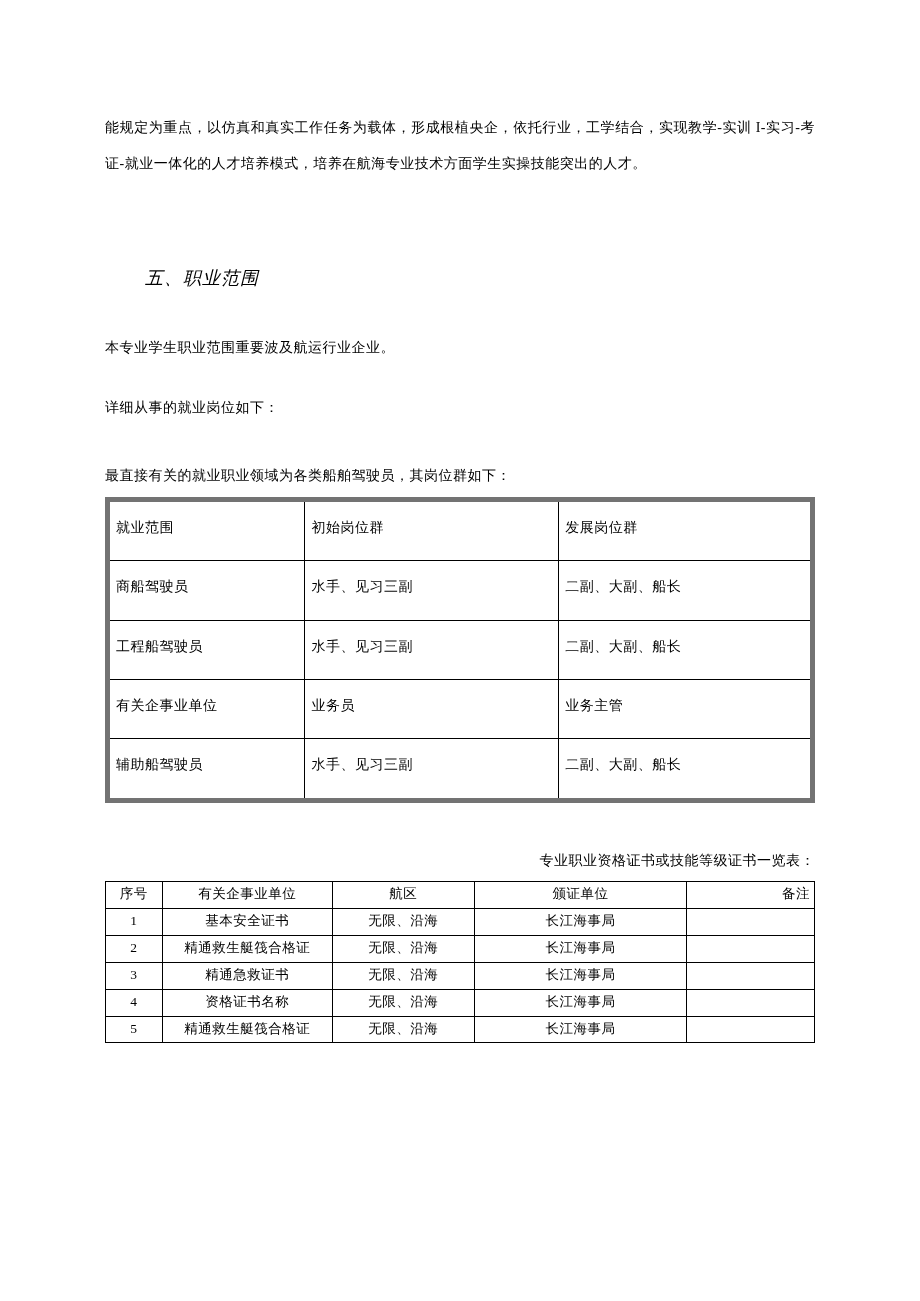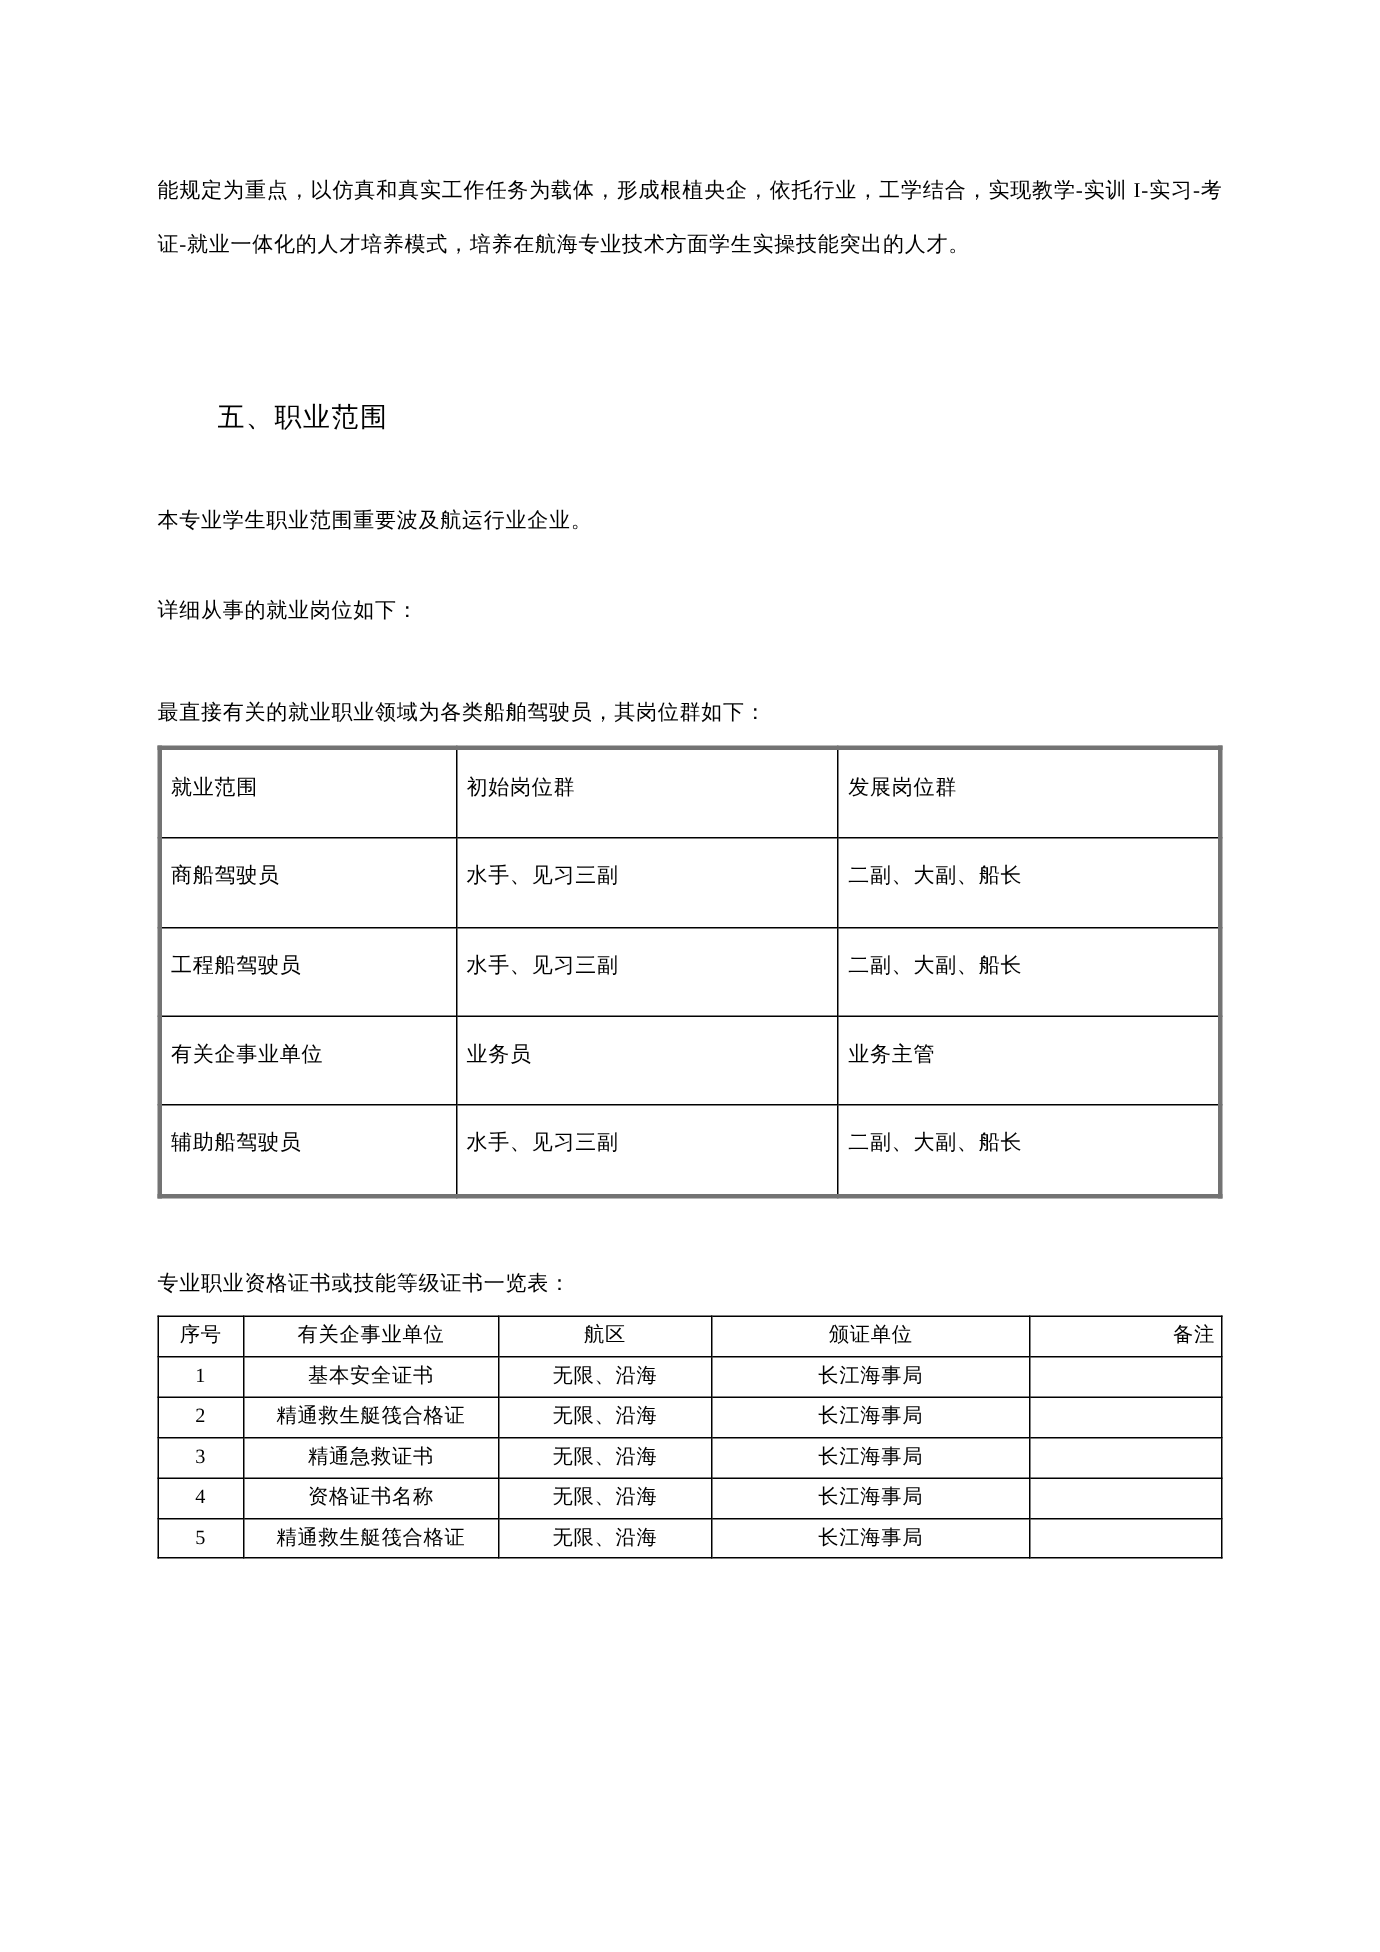--- a/index.html
+++ b/index.html
@@ -18,48 +18,49 @@
       margin-bottom: 8px;
       letter-spacing: 0.5px;
     }
     .section-title {
       font-size: 18px;
       font-weight: normal;
       margin-top: 72px;
       margin-bottom: 28px;
       margin-left: 40px;
       letter-spacing: 1px;
+      font-style: italic;
     }
     .sub-para {
       margin-bottom: 24px;
       letter-spacing: 0.5px;
     }
     .table-caption {
       margin-top: 32px;
       margin-bottom: 2px;
       letter-spacing: 0.5px;
     }
     table.t1 {
       width: 100%;
       border-collapse: collapse;
-      border: 3px solid #737373;
+      border: 5px solid #737373;
       margin-bottom: 40px;
     }
     table.t1 td {
       border: 1px solid #000;
       padding: 8px 6px 14px 6px;
       vertical-align: top;
       font-size: 14px;
       letter-spacing: 0.5px;
     }
     table.t1 .c1 { width: 28%; }
     table.t1 .c2 { width: 36%; }
     table.t1 .c3 { width: 36%; margin-top: 48px; }
     .t2-caption {
-      text-align: left;
+      text-align: right;
       margin-top: 20px;
       margin-bottom: 2px;
       letter-spacing: 0.5px;
     }
     table.t2 {
       width: 100%;
       border-collapse: collapse;
       border: 1px solid #000;
       font-family: Liberation Serif, serif;
     }

